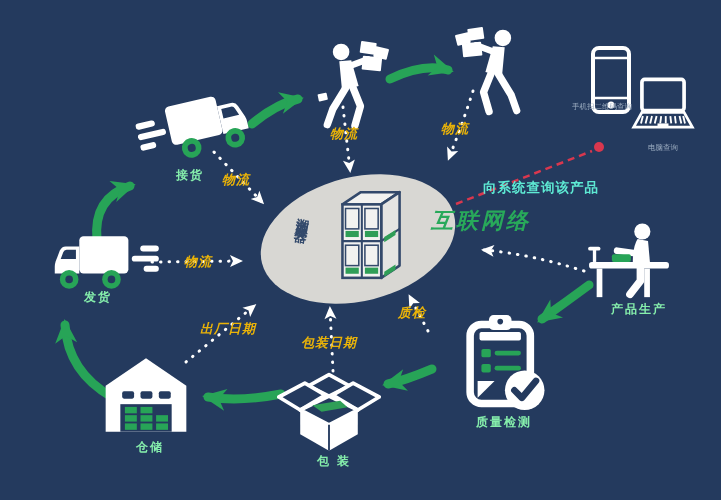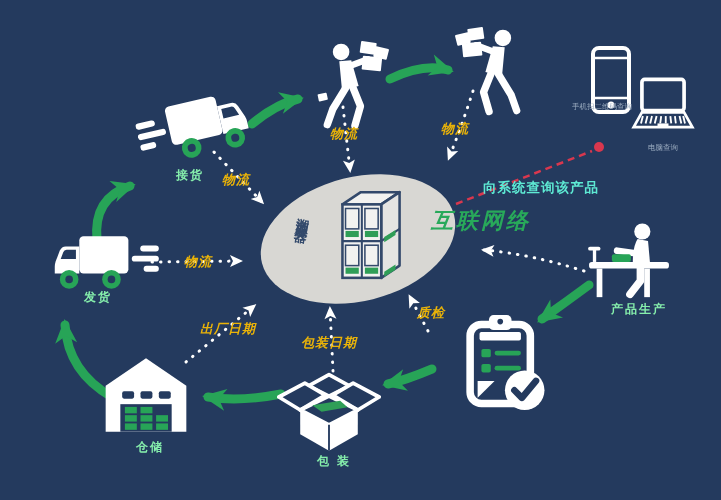--- a/index.html
+++ b/index.html
@@ -37,21 +37,21 @@
   .laptop-icon{left:630px;top:74px;width:66px;height:64px;}
   .laptop-caption{left:632px;top:143px;width:62px;font-size:7.5px;color:#9DAEC2;
     text-align:center;white-space:nowrap;}
   .query-label{left:483px;top:160px;color:#5eead4;font-size:13.5px;
     font-weight:bold;letter-spacing:1px;white-space:nowrap;margin-top:19px;}
   .production-icon{left:584px;top:222px;width:90px;height:78px;}
   .production-label{left:601px;top:301px;width:76px;}
   .production-info{left:492px;top:251px;}
   .quality-icon{left:455px;top:315px;width:98px;height:96px;}
   .quality-label{left:460px;top:414px;width:88px;}
-  .flow-quality{left:417px;top:304px;text-align:right;}
+  .flow-quality{left:398px;top:304px;text-align:right;}
   .packaging-icon{left:277px;top:367px;width:104px;height:86px;}
   .packaging-label{left:303px;top:453px;width:62px;}
   .flow-packaging{left:301px;top:334px;}
   .warehouse-icon{left:102px;top:352px;width:88px;height:86px;}
   .warehouse-label{left:130px;top:439px;width:40px;}
   .flow-warehouse{left:200px;top:320px;}
   .ship-truck{left:44px;top:232px;width:118px;height:66px;transform:scaleX(-1);}
   .ship-label{left:76px;top:289px;width:44px;}
   .flow-ship{left:184px;top:253px;}
   svg{display:block;width:100%;height:100%;}
@@ -226,20 +226,21 @@
       <rect x="24" y="18" width="44" height="9" rx="2" fill="#FFFFFF"></rect>
       <rect x="26" y="36" width="10" height="9" rx="2" fill="#27A457"></rect>
       <rect x="40" y="38" width="28" height="5" rx="2.5" fill="#27A457"></rect>
       <rect x="26" y="52" width="10" height="9" rx="2" fill="#27A457"></rect>
       <rect x="40" y="54" width="28" height="5" rx="2.5" fill="#27A457"></rect>
       <path d="M22,70 L40,70 L22,88 Z" fill="#FFFFFF"></path>
       <circle cx="72" cy="80" r="21" fill="#FFFFFF"></circle>
       <path d="M61,80 L69,88 L84,70" stroke="#243A5E" stroke-width="7" fill="none" stroke-linecap="round" stroke-linejoin="round"></path>
     </svg>
   </div>
+  <div class="nlbl quality-label">质量检测</div>
   <div class="flbl flow-quality">质检</div>
 
   <div class="packaging-icon">
     <svg viewBox="0 0 112 92">
       <polygon points="34,20 56,8 78,20 56,31" fill="#243A5E" stroke="#FFFFFF" stroke-width="4" stroke-linejoin="round"></polygon>
       <polygon points="2,32 30,17 52,30 25,46" fill="#243A5E" stroke="#FFFFFF" stroke-width="4" stroke-linejoin="round"></polygon>
       <polygon points="60,30 82,17 110,32 87,46" fill="#243A5E" stroke="#FFFFFF" stroke-width="4" stroke-linejoin="round"></polygon>
       <polygon points="25,46 56,31 87,46 56,62" fill="#243A5E" stroke="#FFFFFF" stroke-width="4" stroke-linejoin="round"></polygon>
       <polygon points="38,41 68,36 76,43 48,48" fill="#2F9E57"></polygon>
       <polygon points="25,46 56,62 56,90 25,72" fill="#FFFFFF"></polygon>

